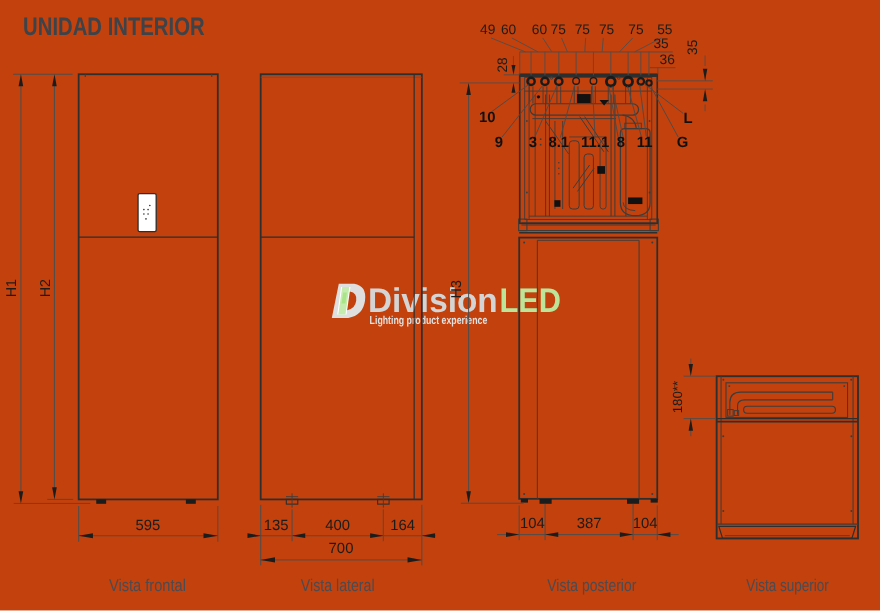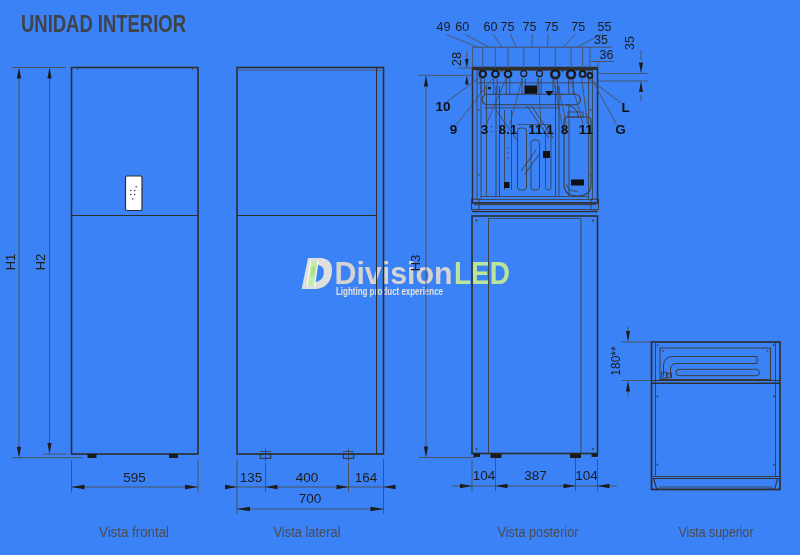--- a/index.html
+++ b/index.html
@@ -1,17 +1,17 @@
 <!DOCTYPE html>
 <html><head>
 <meta charset="utf-8">
 <style>
   html,body{margin:0;padding:0;background:#ffffff;}
   body{width:800px;height:555px;overflow:hidden;font-family:"Liberation Sans",sans-serif;}
-  .sheet{position:relative;width:800px;height:555px;background:#3b82f6;}
+  .sheet{position:relative;width:800px;height:555px;background:#c2410c;}
   svg text{font-family:"Liberation Sans",sans-serif;}
   .viewlabels text{fill:#4b4b52;font-size:15.5px;}
 </style>
 </head>
 <body>
 
 <div class="sheet">
   <svg width="800" height="555" viewBox="0 0 800 555">
 <text x="21" y="31.5" font-size="23" font-weight="700" fill="#3e4349" textLength="165" lengthAdjust="spacingAndGlyphs">UNIDAD INTERIOR</text>
 <g>

